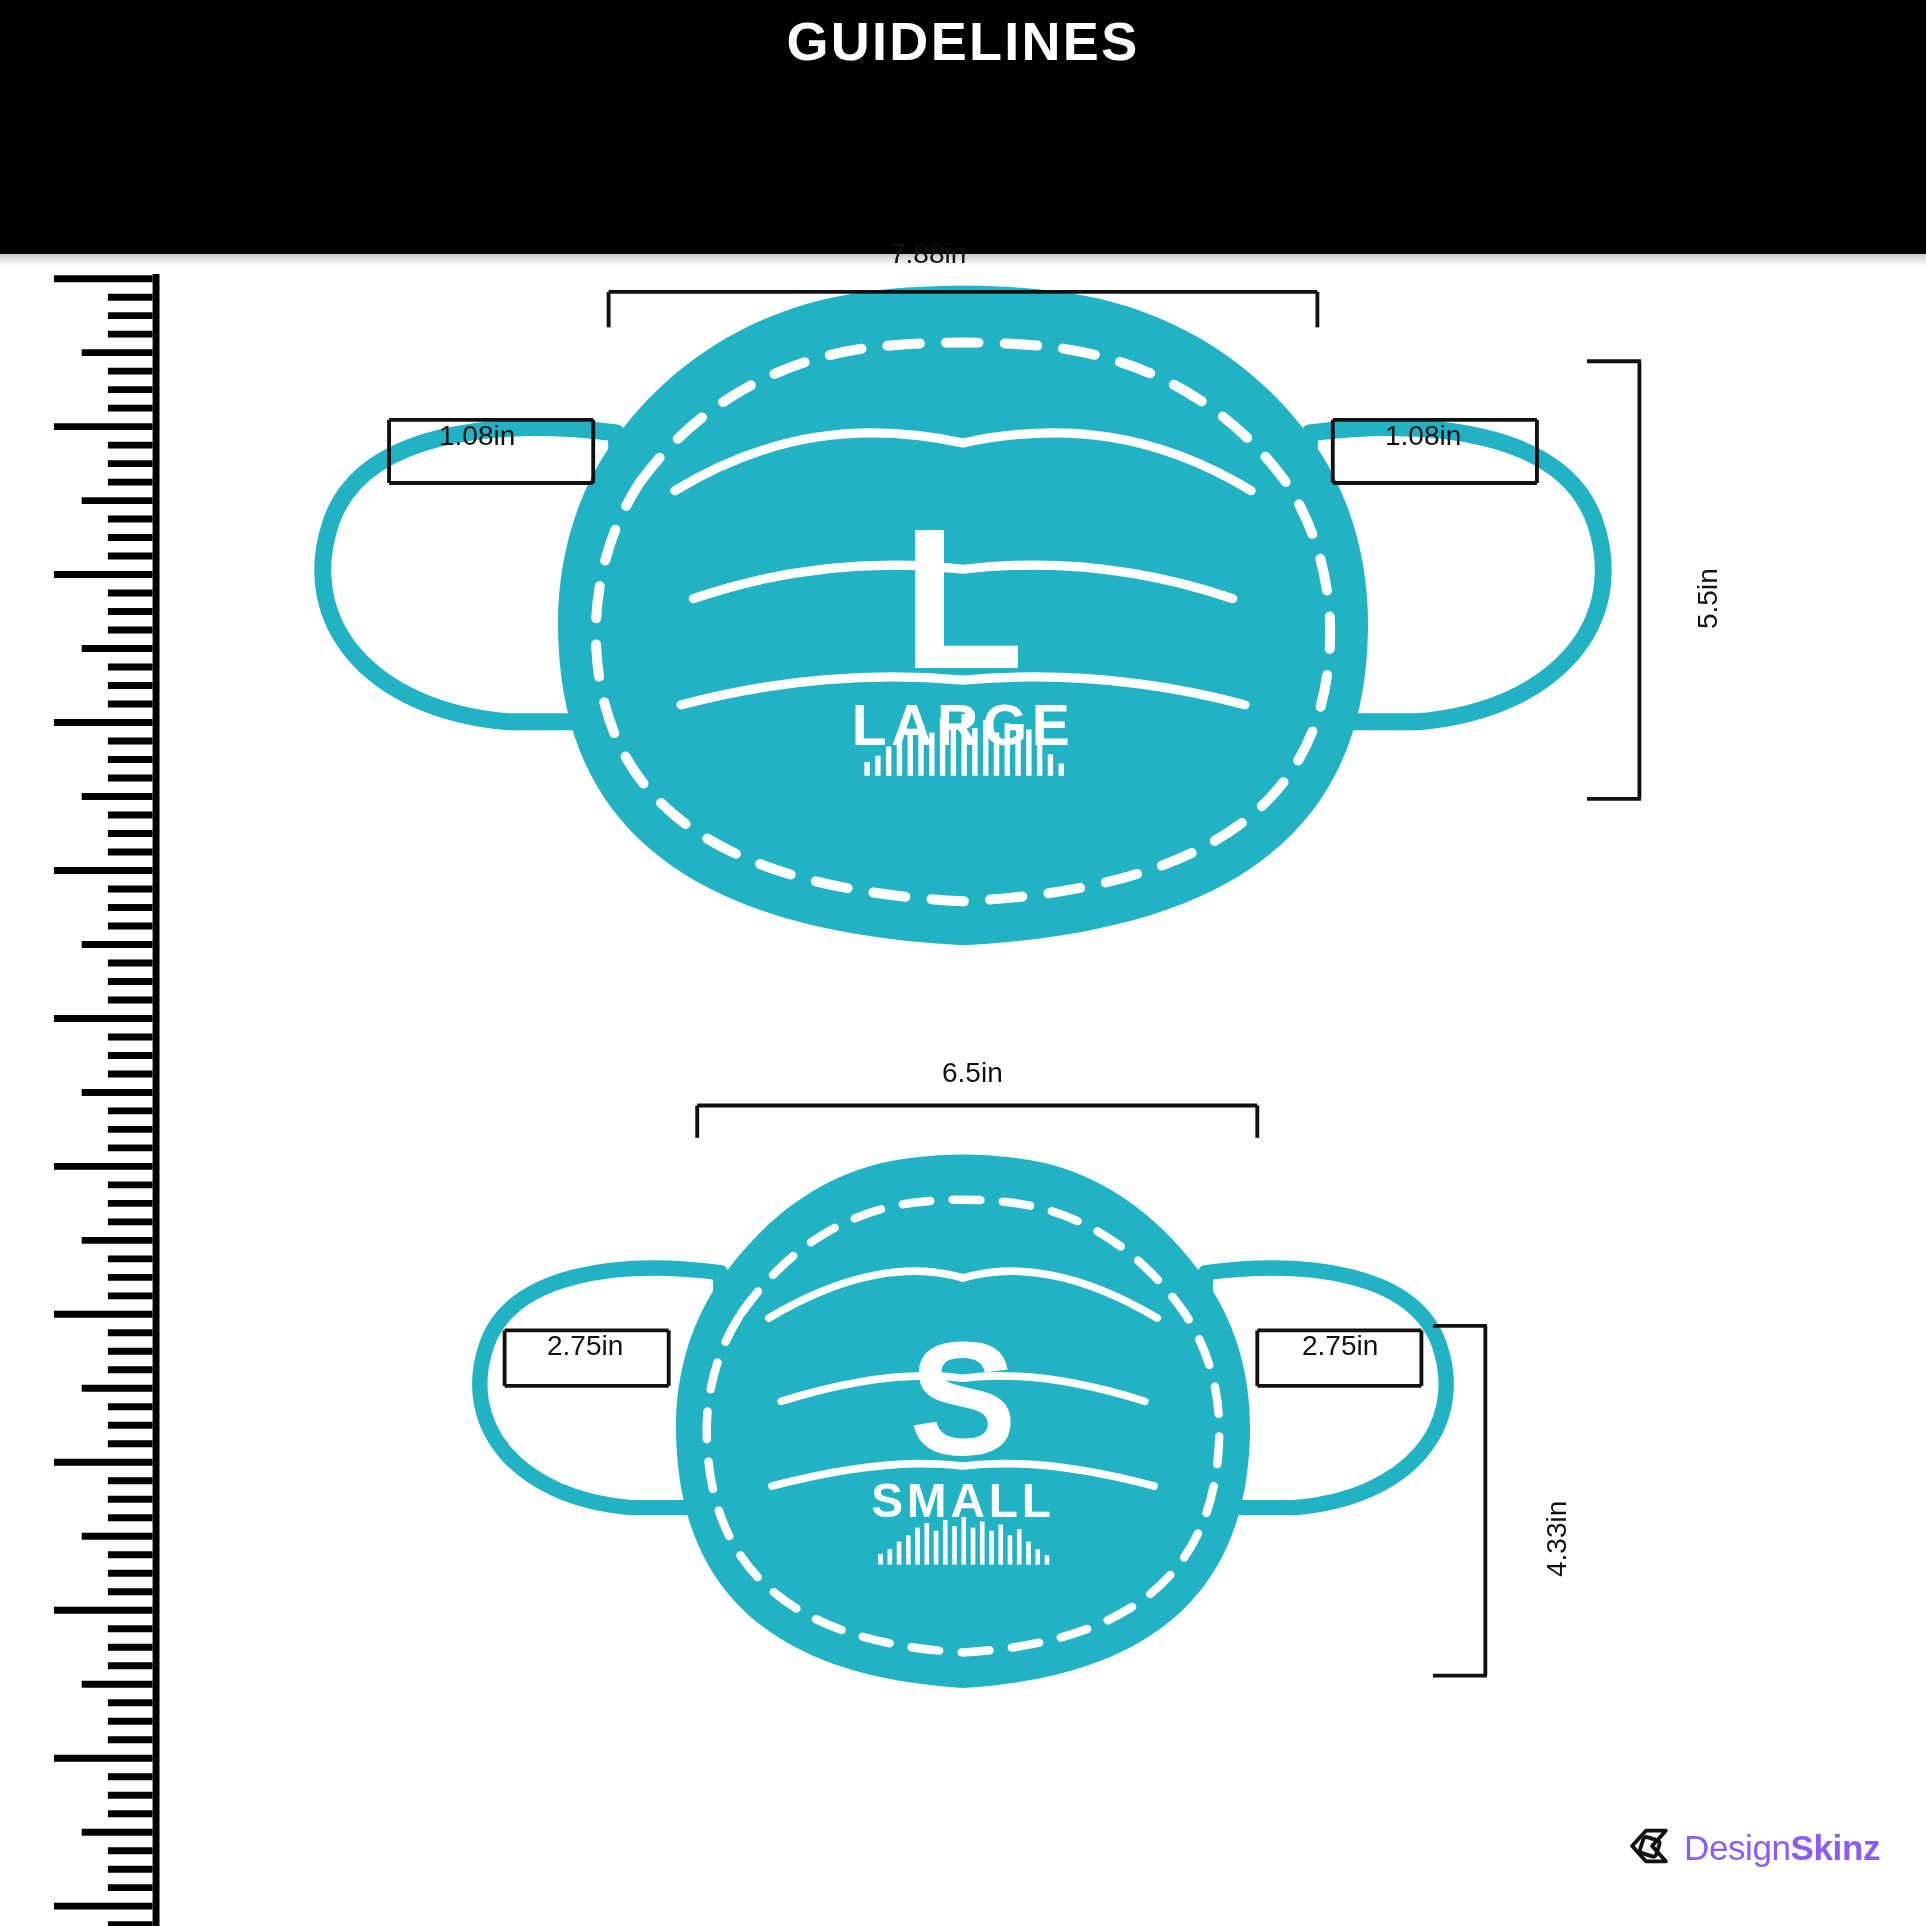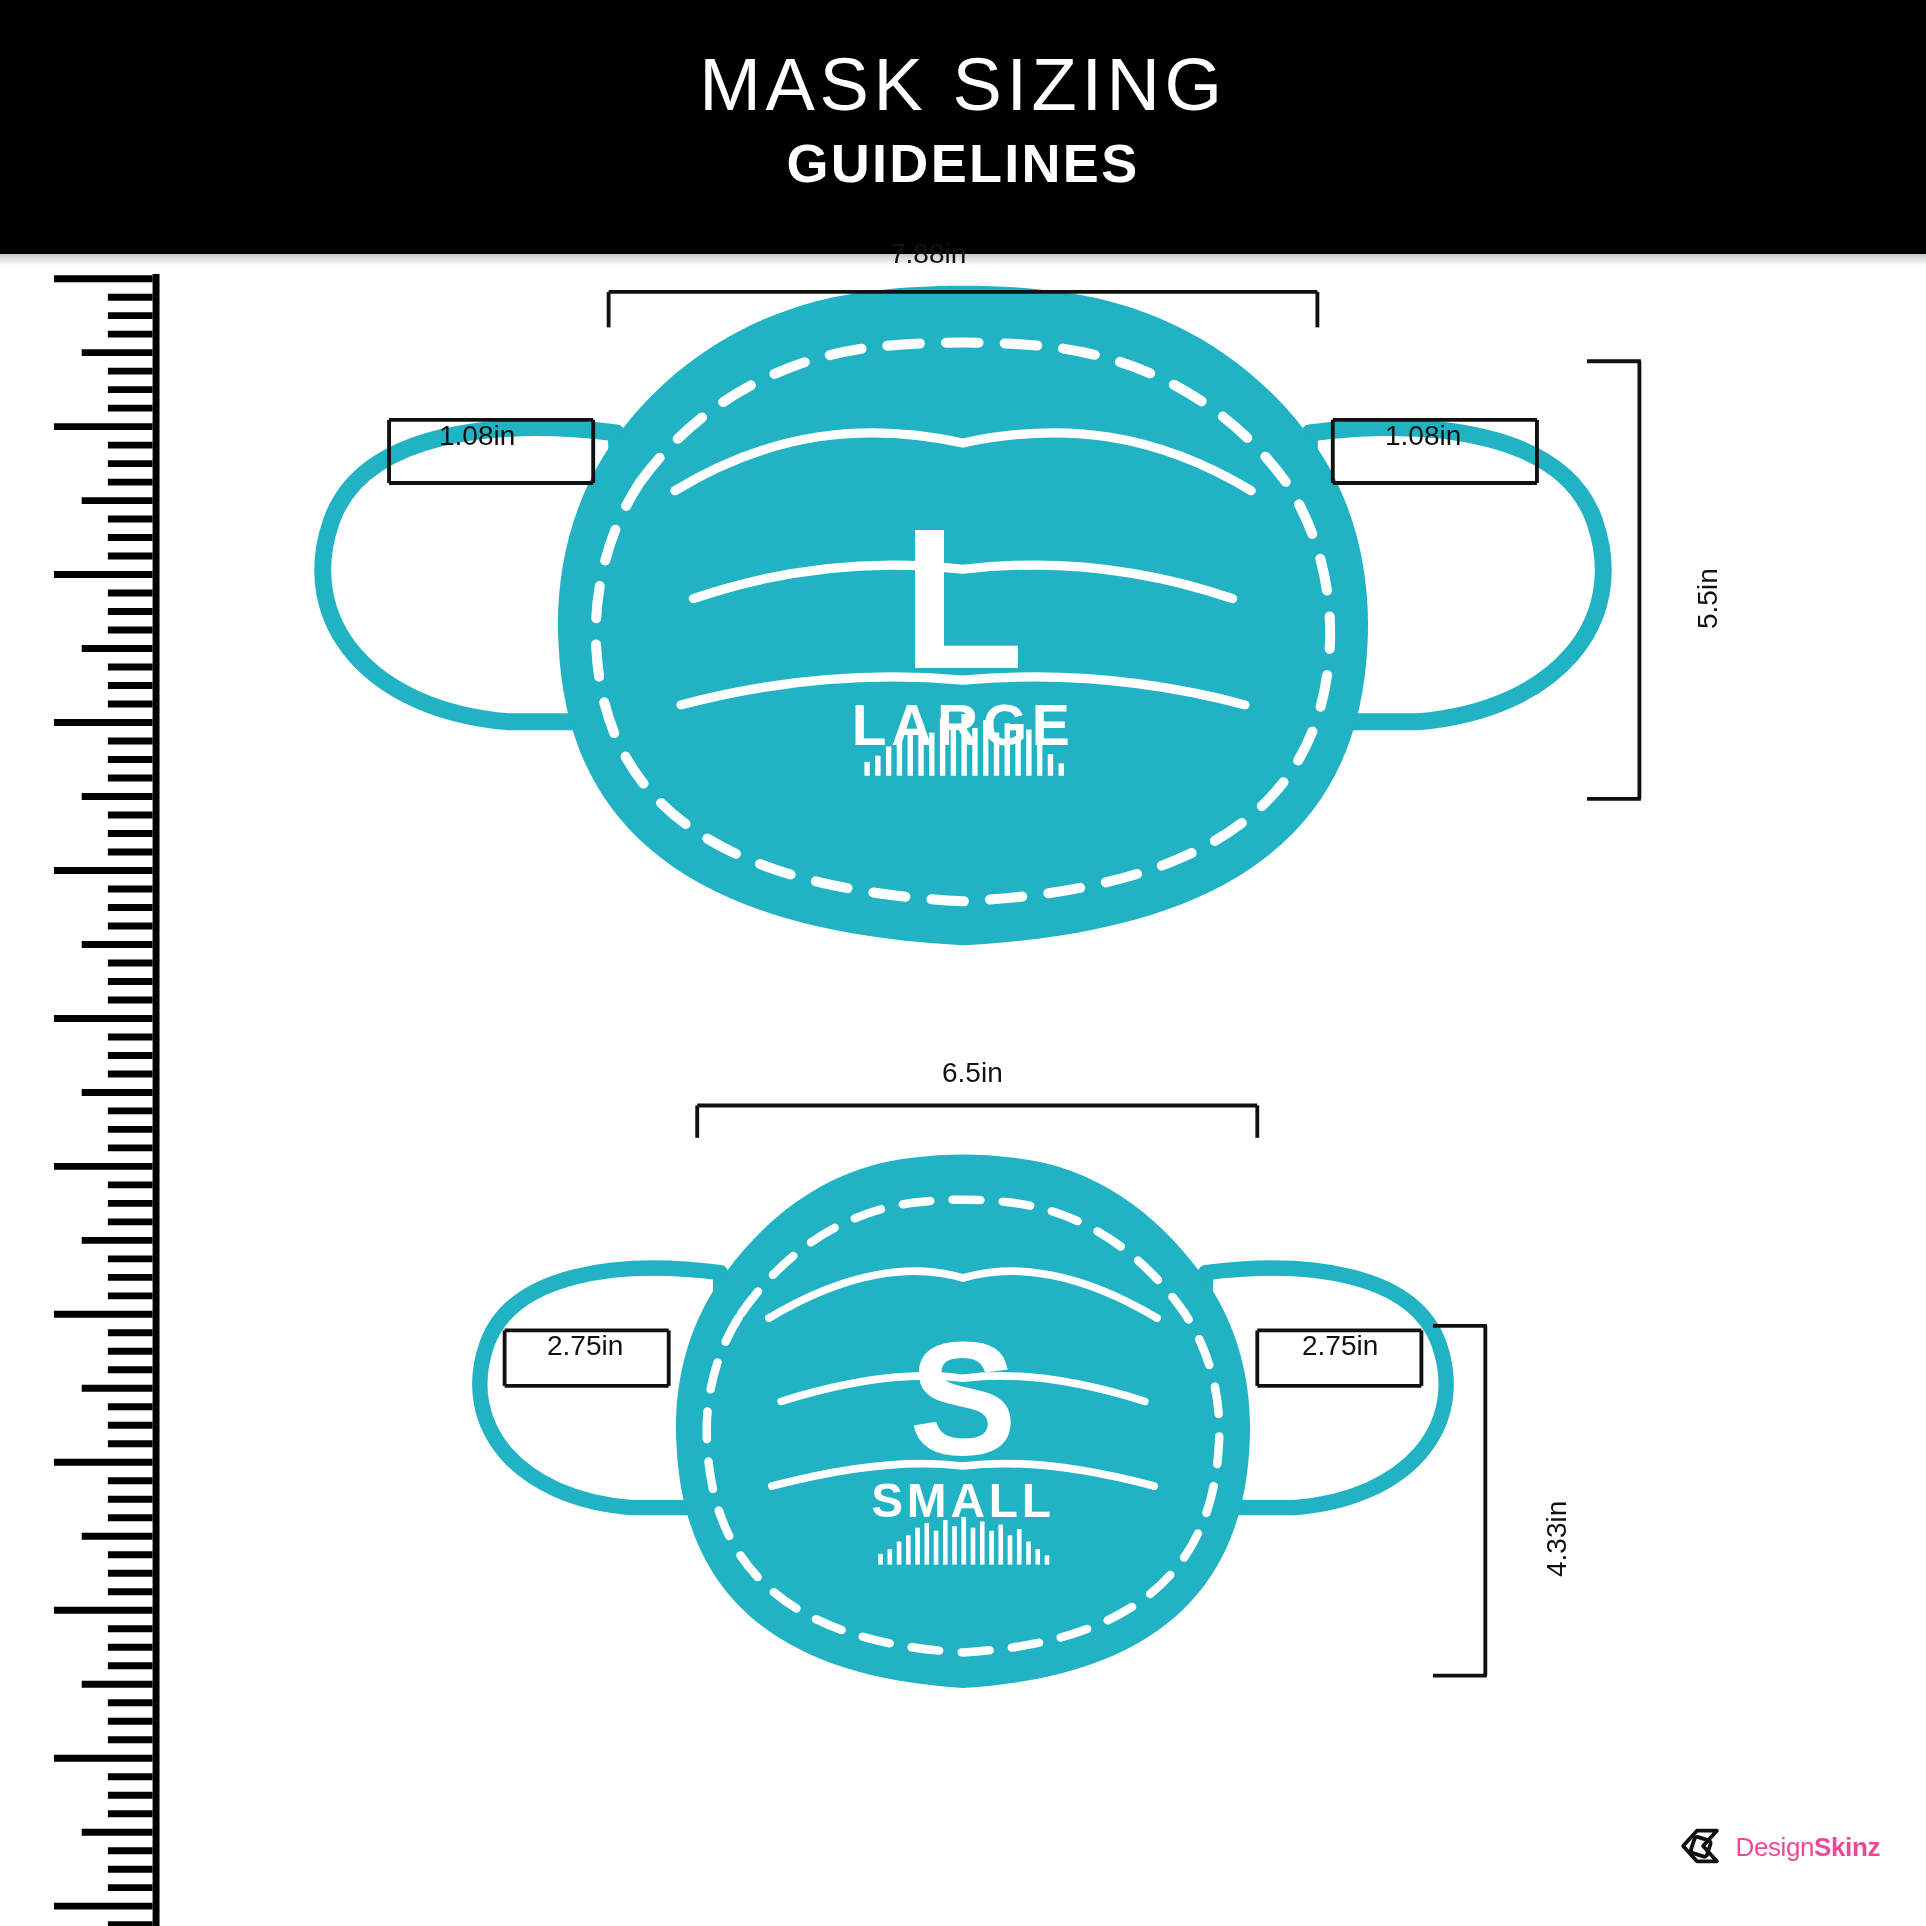--- a/index.html
+++ b/index.html
@@ -80,31 +80,30 @@
   
   .logo {
     position: absolute;
     right: 46px;
     bottom: 54px;
     display: flex;
     align-items: center;
     gap: 12.3px;
   }
   .logo-text {
-    font-size: 26px;
-    color: #ec4899;
+    font-size: 35px;
+    color: #8b5cf6;
     letter-spacing: -0.4px;
   }
   .logo-text b { font-weight: 700; }
 </style>
 </head>
 <body>
 
 <div class="header">
-  <div class="line1">MASK SIZING</div>
   <div class="line2">GUIDELINES</div>
 </div>
 <div class="header-shadow"></div>
 
 <div class="ruler">
   <svg width="131" height="1653" viewBox="0 0 170 2145" xmlns="http://www.w3.org/2000/svg">
 
     <rect x="150" y="0" width="9" height="2145" fill="#000000"></rect>
     <g stroke="#000000" stroke-width="9" stroke-linecap="butt">
 

